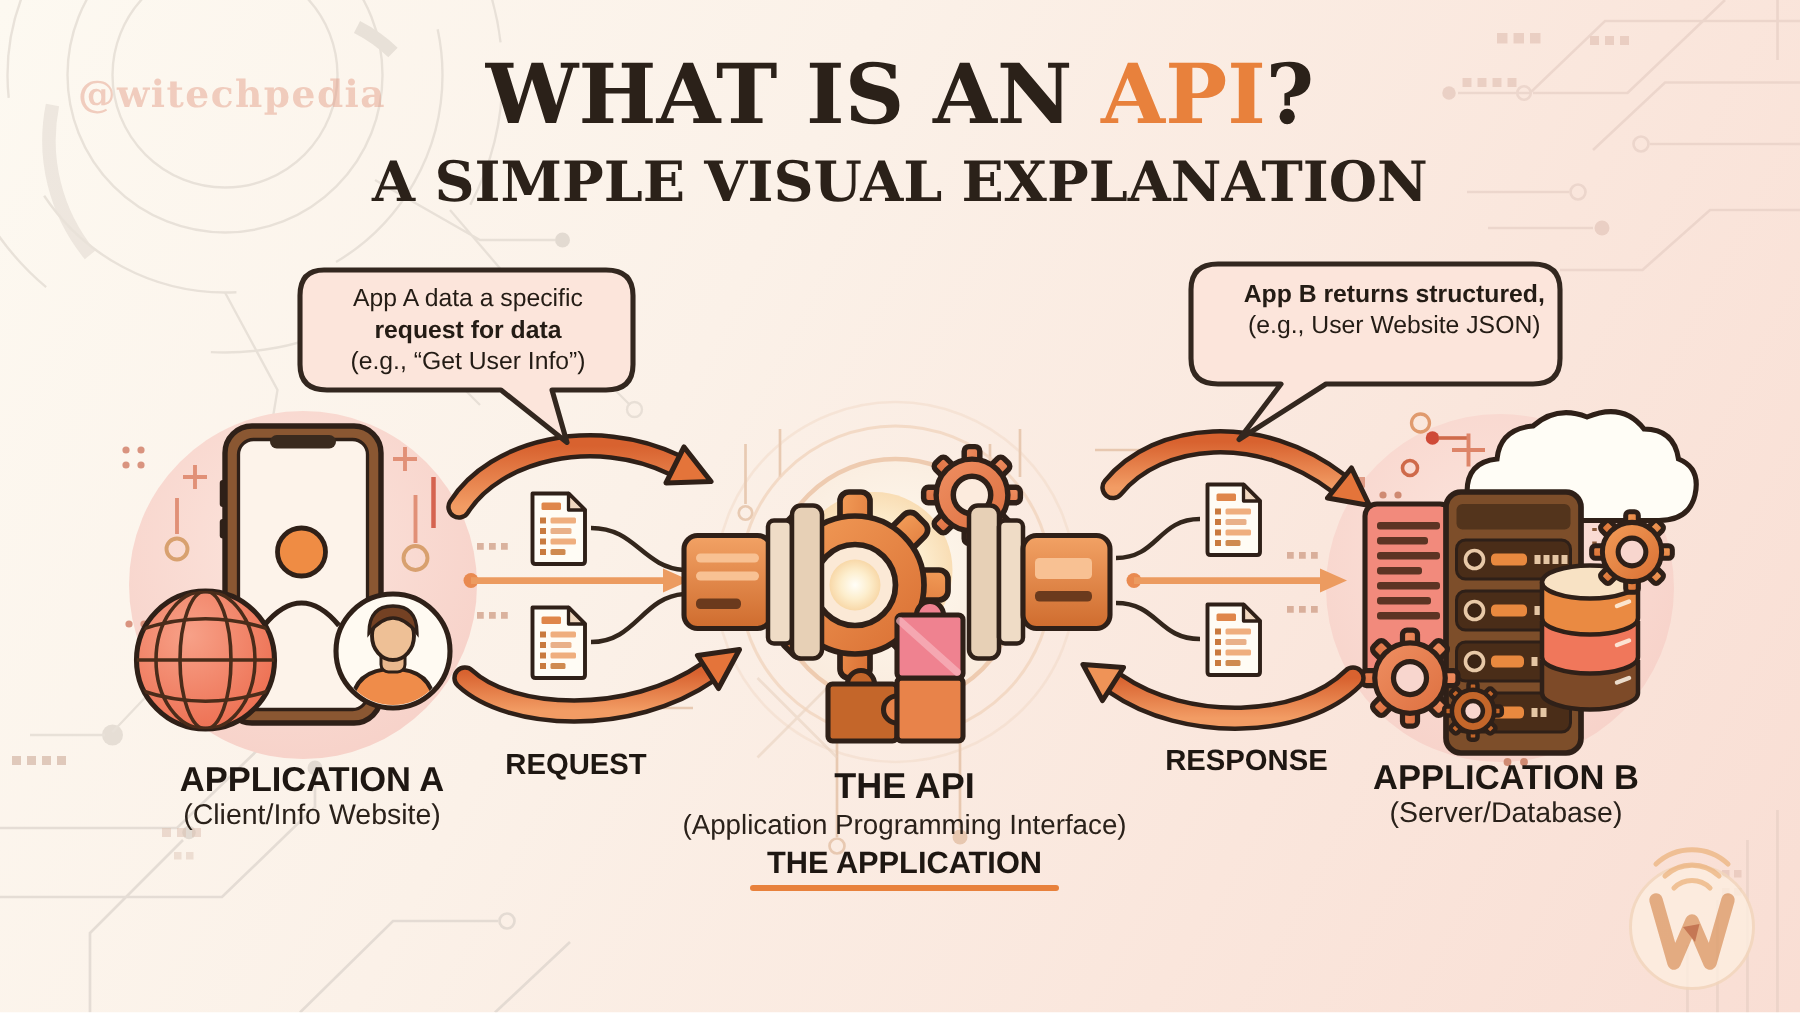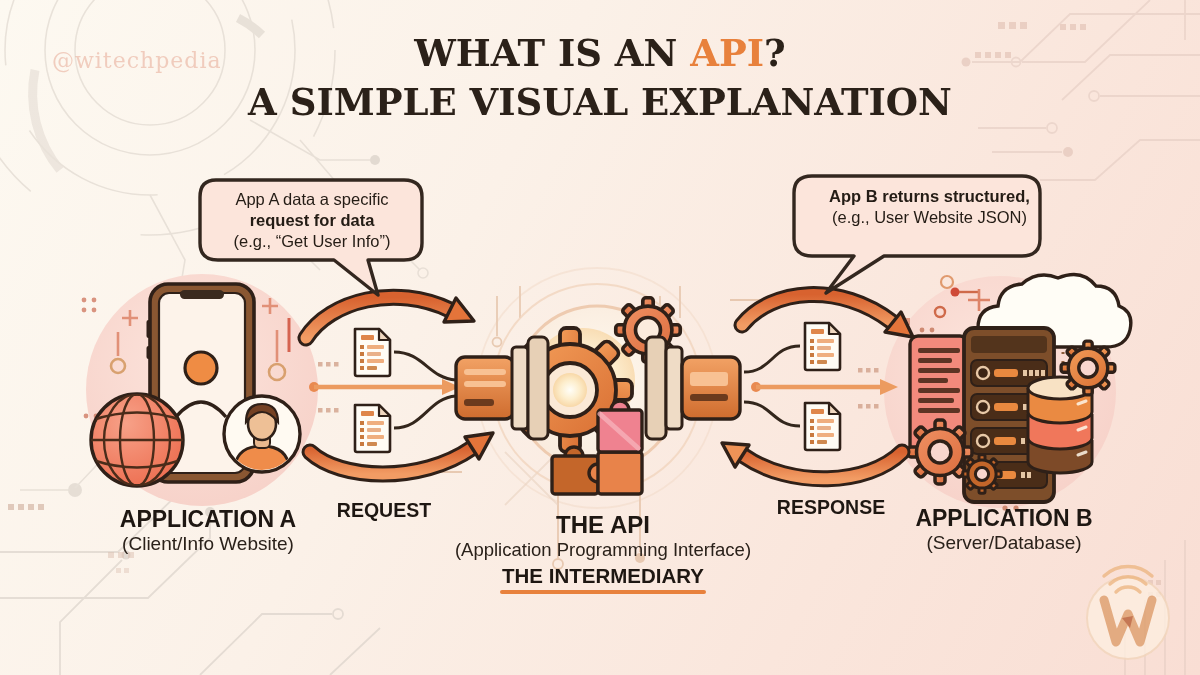--- a/index.html
+++ b/index.html
@@ -2,25 +2,25 @@
 <html><head>
 <meta charset="utf-8">
 <style>
   html,body{margin:0;padding:0;}
   body{font-family:"Liberation Sans",sans-serif;color:#241c15;}
   .stage{position:relative;width:1200px;height:675px;overflow:hidden;
     background:linear-gradient(118deg,#fdf9f1 0%,#fbf1e8 38%,#fae6dc 72%,#f9ded4 100%);}
   .abs{position:absolute;}
   .cx{transform:translateX(-50%);white-space:nowrap;}
   
-  .watermark{left:52px;top:48px;font-family:"DejaVu Serif",serif;font-weight:normal;
-    font-size:22px;letter-spacing:1px;color:rgba(224,145,122,0.42);}
+  .watermark{left:52px;top:48px;font-family:"DejaVu Serif",serif;font-weight:bold;
+    font-size:25px;letter-spacing:1px;color:rgba(224,145,122,0.42);}
   
   .title-block{left:0;right:0;top:34px;text-align:center;}
-  .title{font-family:"DejaVu Serif",serif;font-weight:bold;font-size:37px;line-height:1.04;
+  .title{font-family:"DejaVu Serif",serif;font-weight:bold;font-size:55px;line-height:1.04;
     color:#2b2119;margin:0;letter-spacing:0px;}
   .title .hl{color:#e8813c;}
   .subtitle{font-family:"DejaVu Serif",serif;font-weight:bold;font-size:37px;line-height:1.1;
     color:#2b2119;margin:10px 0 0 0;}
   
   .bubble-text{font-size:16.5px;line-height:21px;text-align:center;color:#241c15;}
   .bubble-text .bold{font-weight:bold;}
   .bt-left{left:200px;top:189px;width:224px;}
   .bt-right{left:818px;top:186px;width:223px;}
   
@@ -450,19 +450,19 @@
   </div>
 
   <div class="abs cx node-title" style="left:208px;top:506px">APPLICATION A</div>
   <div class="abs cx node-sub" style="left:208px;top:533px">(Client/Info Website)</div>
 
   <div class="abs cx flow-label" style="left:384px;top:499px">REQUEST</div>
   <div class="abs cx flow-label" style="left:831px;top:496px">RESPONSE</div>
 
   <div class="abs cx node-title" style="left:603px;top:511px;font-size:24px">THE API</div>
   <div class="abs cx node-sub" style="left:603px;top:539px;font-size:18.5px">(Application Programming Interface)</div>
-  <div class="abs cx role-label" style="left:603px;top:564px">THE INTERMEDIARY</div>
+  <div class="abs cx role-label" style="left:603px;top:564px">THE APPLICATION</div>
   <div class="abs underline"></div>
 
   <div class="abs cx node-title" style="left:1004px;top:505px">APPLICATION B</div>
   <div class="abs cx node-sub" style="left:1004px;top:532px">(Server/Database)</div>
 
 </div>
 
 </body></html>

